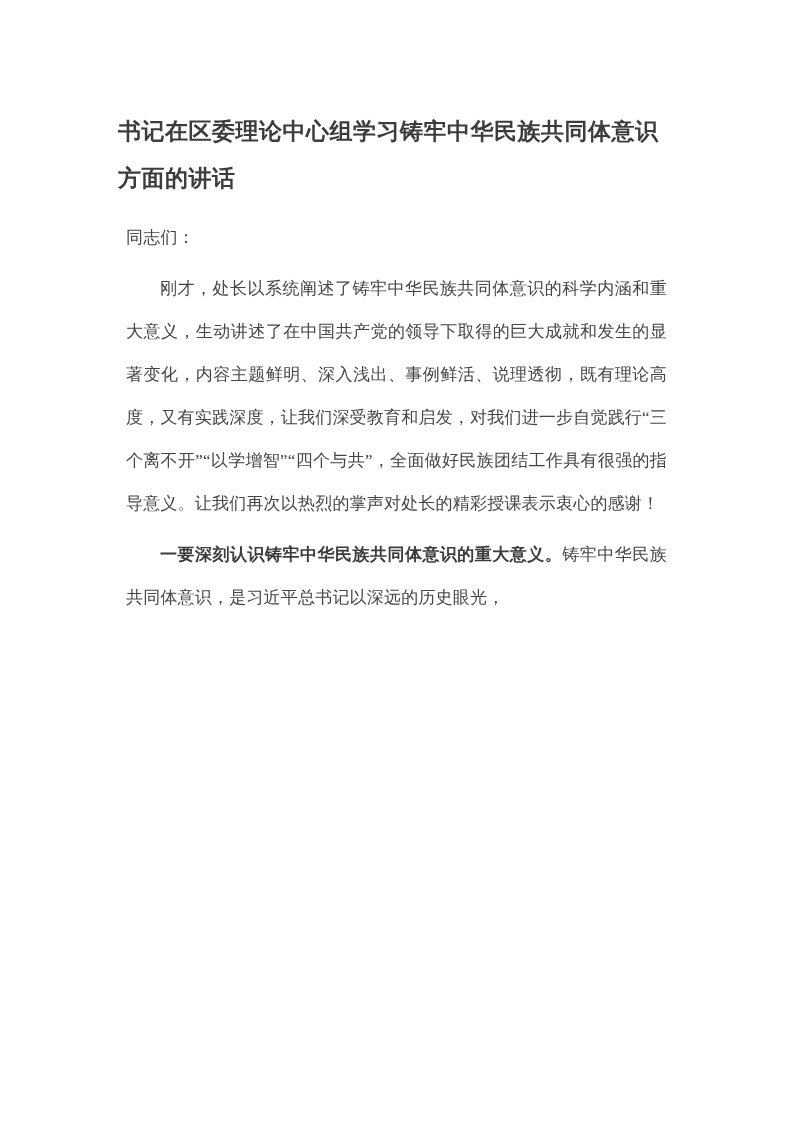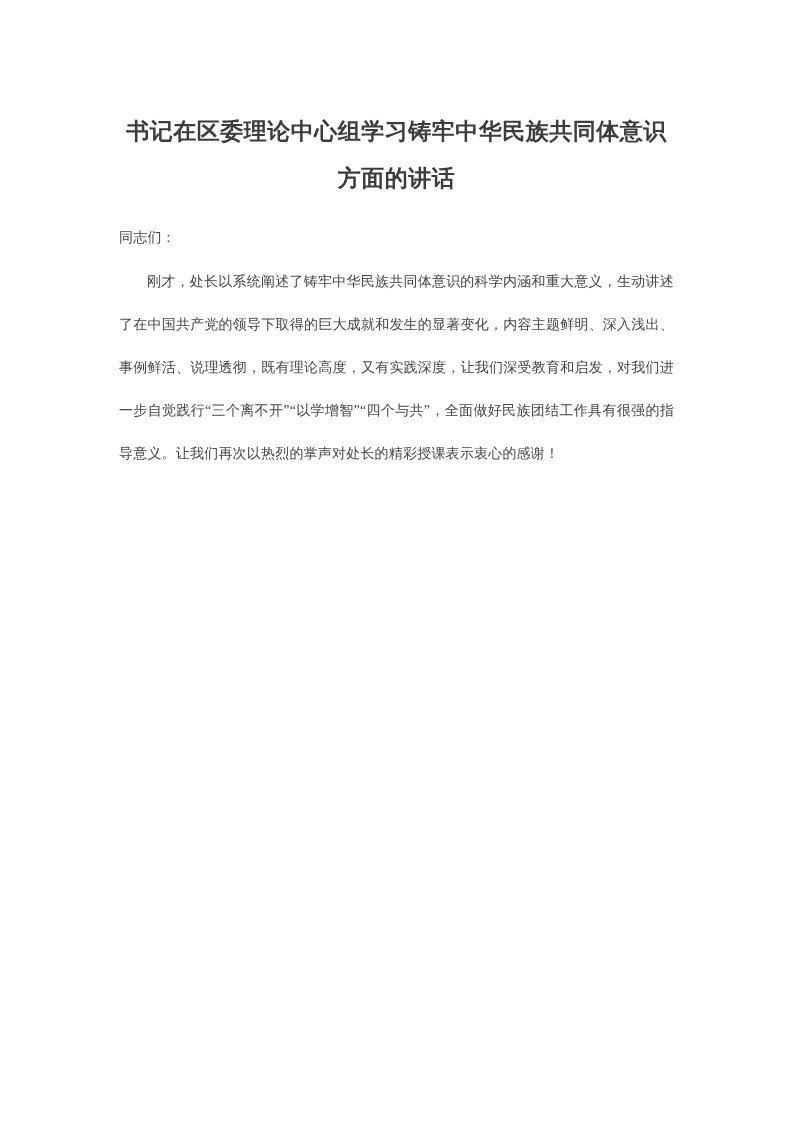--- a/index.html
+++ b/index.html
@@ -17,27 +17,26 @@
     padding: 108px 118px 0 118px;
     overflow: hidden;
     font-family: "Liberation Serif", "DejaVu Serif", serif;
     color: #454545;
   }
   .title {
     margin: 0 0 14px 0;
     font-size: 23px;
     line-height: 47px;
     font-weight: bold;
-    text-align: center;
     color: #3c3c3c;
     letter-spacing: 0.5px;
   }
   .body-text p {
-    margin: 1px;
-    font-size: 14px;
+    margin: 8px;
+    font-size: 17px;
     line-height: 43px;
     text-align: justify;
     color: #454545;
     letter-spacing: 0.2px;
   }
   .salutation {
     text-indent: 0;
   }
   .para {
     text-indent: 2em;
@@ -53,14 +52,15 @@
 <div class="page">
   <h1 class="title">书记在区委理论中心组学习铸牢中华民族共同体意识方面的讲话</h1>
 
   <div class="body-text">
     <p class="salutation">同志们：</p>
 
 
     <p class="para">刚才，处长以系统阐述了铸牢中华民族共同体意识的科学内涵和重大意义，生动讲述了在中国共产党的领导下取得的巨大成就和发生的显著变化，内容主题鲜明、深入浅出、事例鲜活、说理透彻，既有理论高度，又有实践深度，让我们深受教育和启发，对我们进一步自觉践行“三个离不开”“以学增智”“四个与共”，全面做好民族团结工作具有很强的指导意义。让我们再次以热烈的掌声对处长的精彩授课表示衷心的感谢！</p>
 
 
+    <p class="para"><span class="lead-bold">一要深刻认识铸牢中华民族共同体意识的重大意义。</span><span>铸牢中华民族共同体意识，是习近平总书记以深远的历史眼光，</span></p>
   </div>
 </div>
 
 </body></html>

